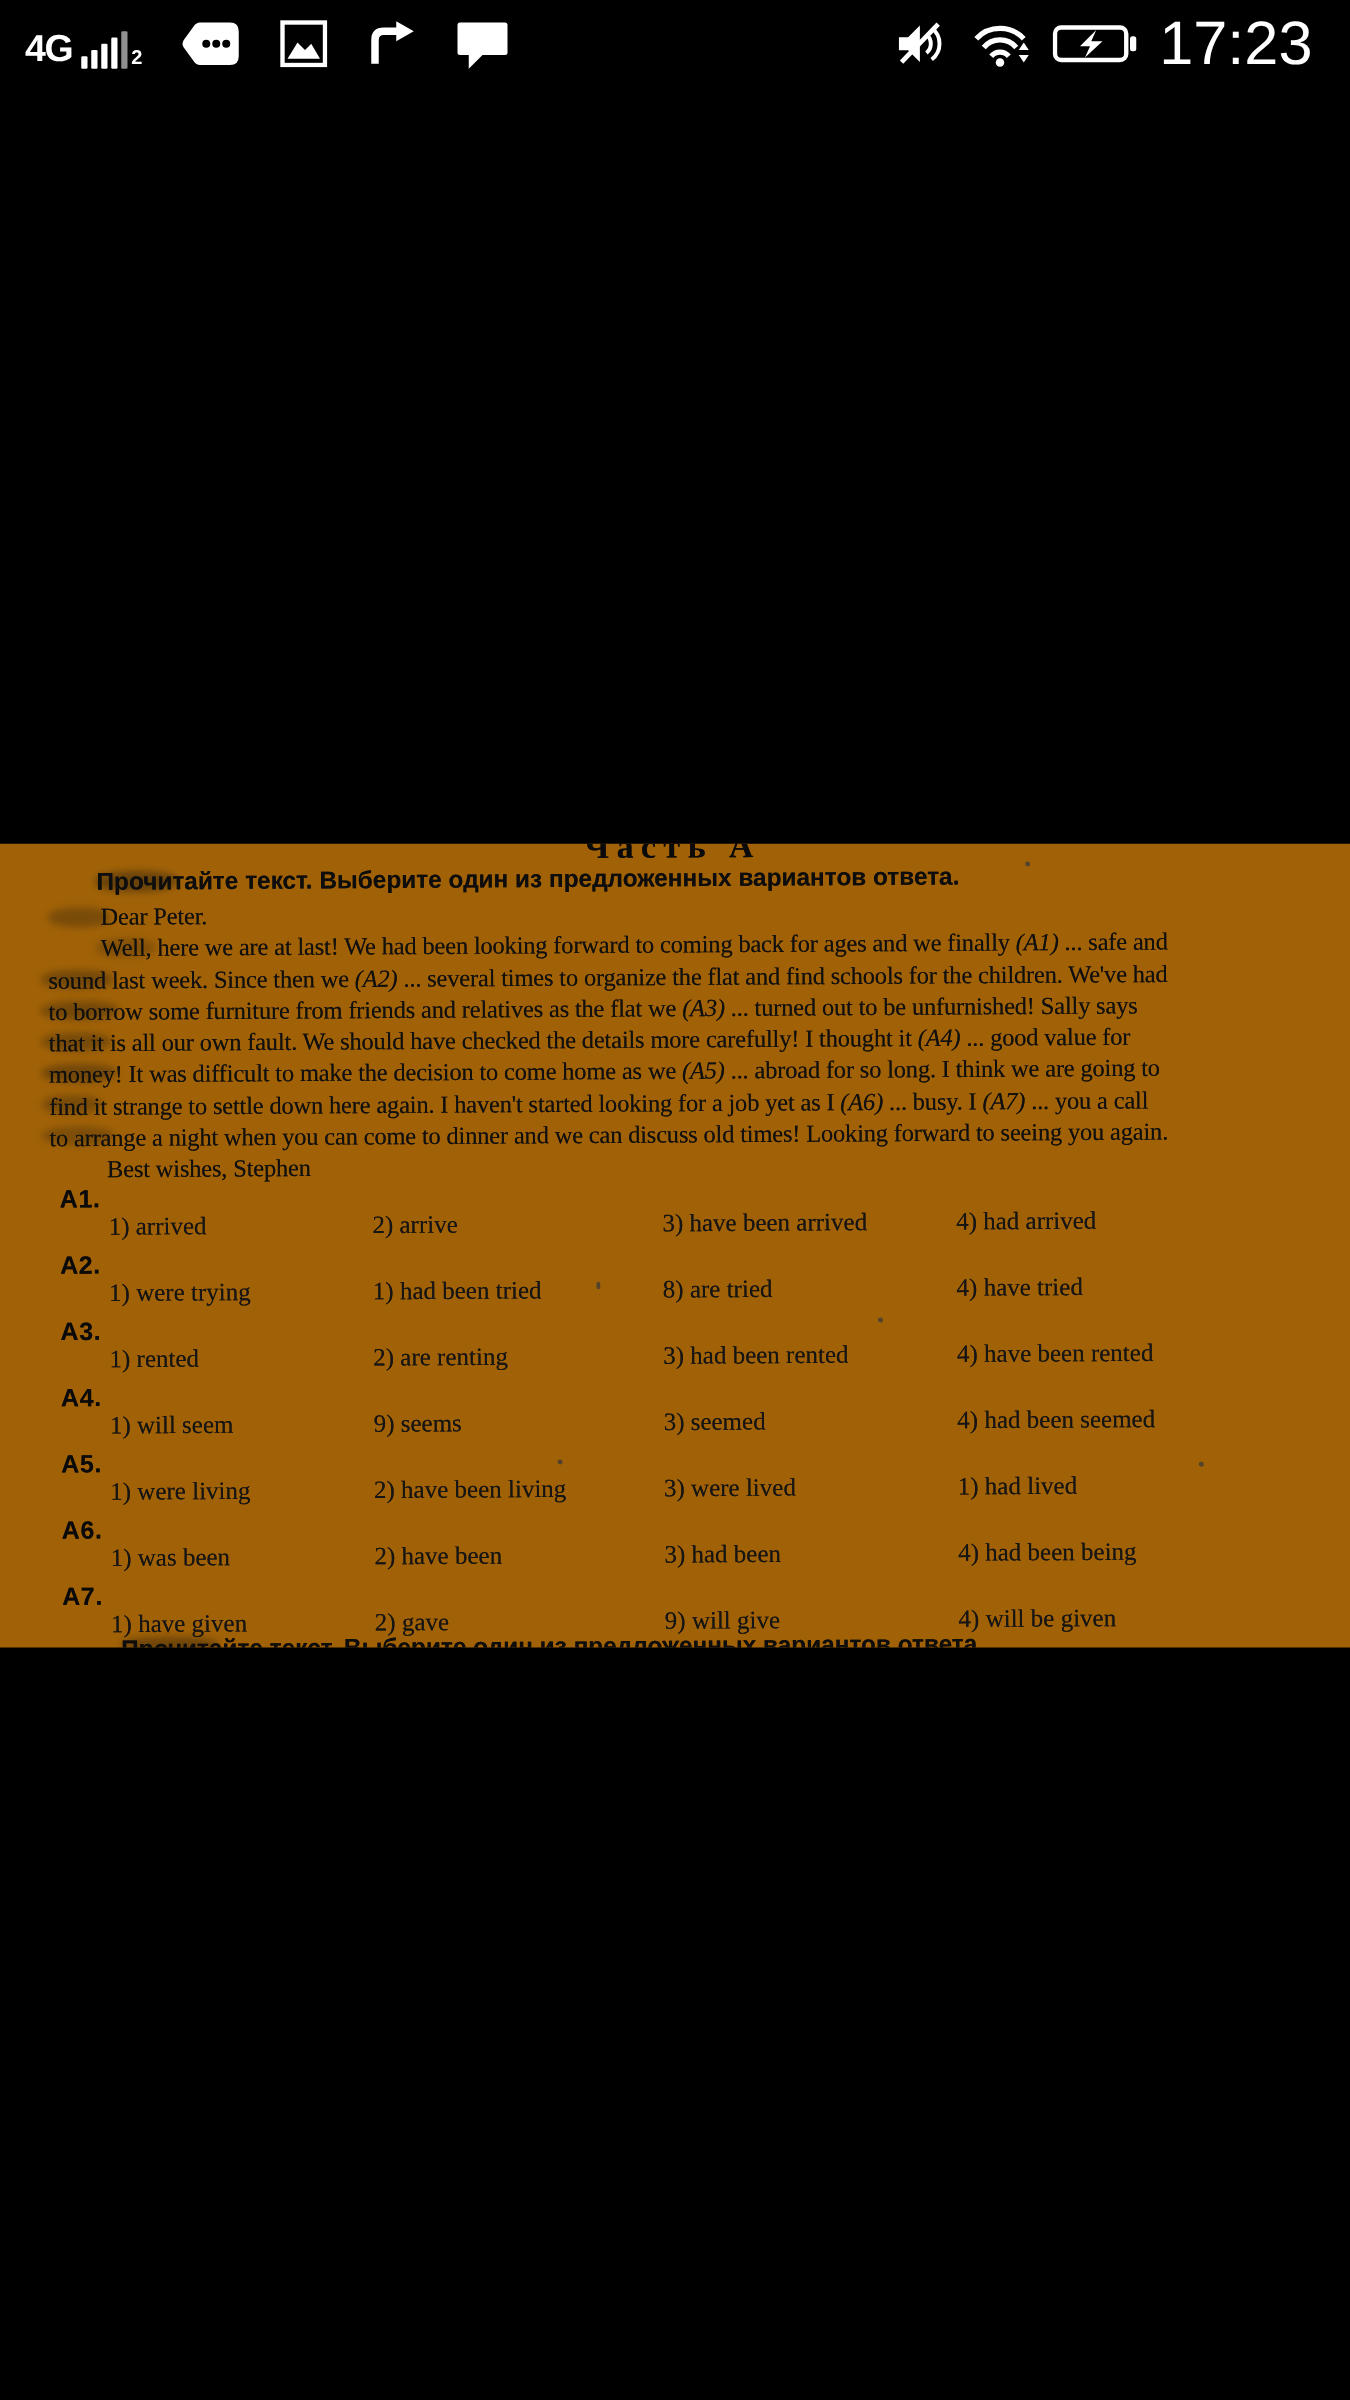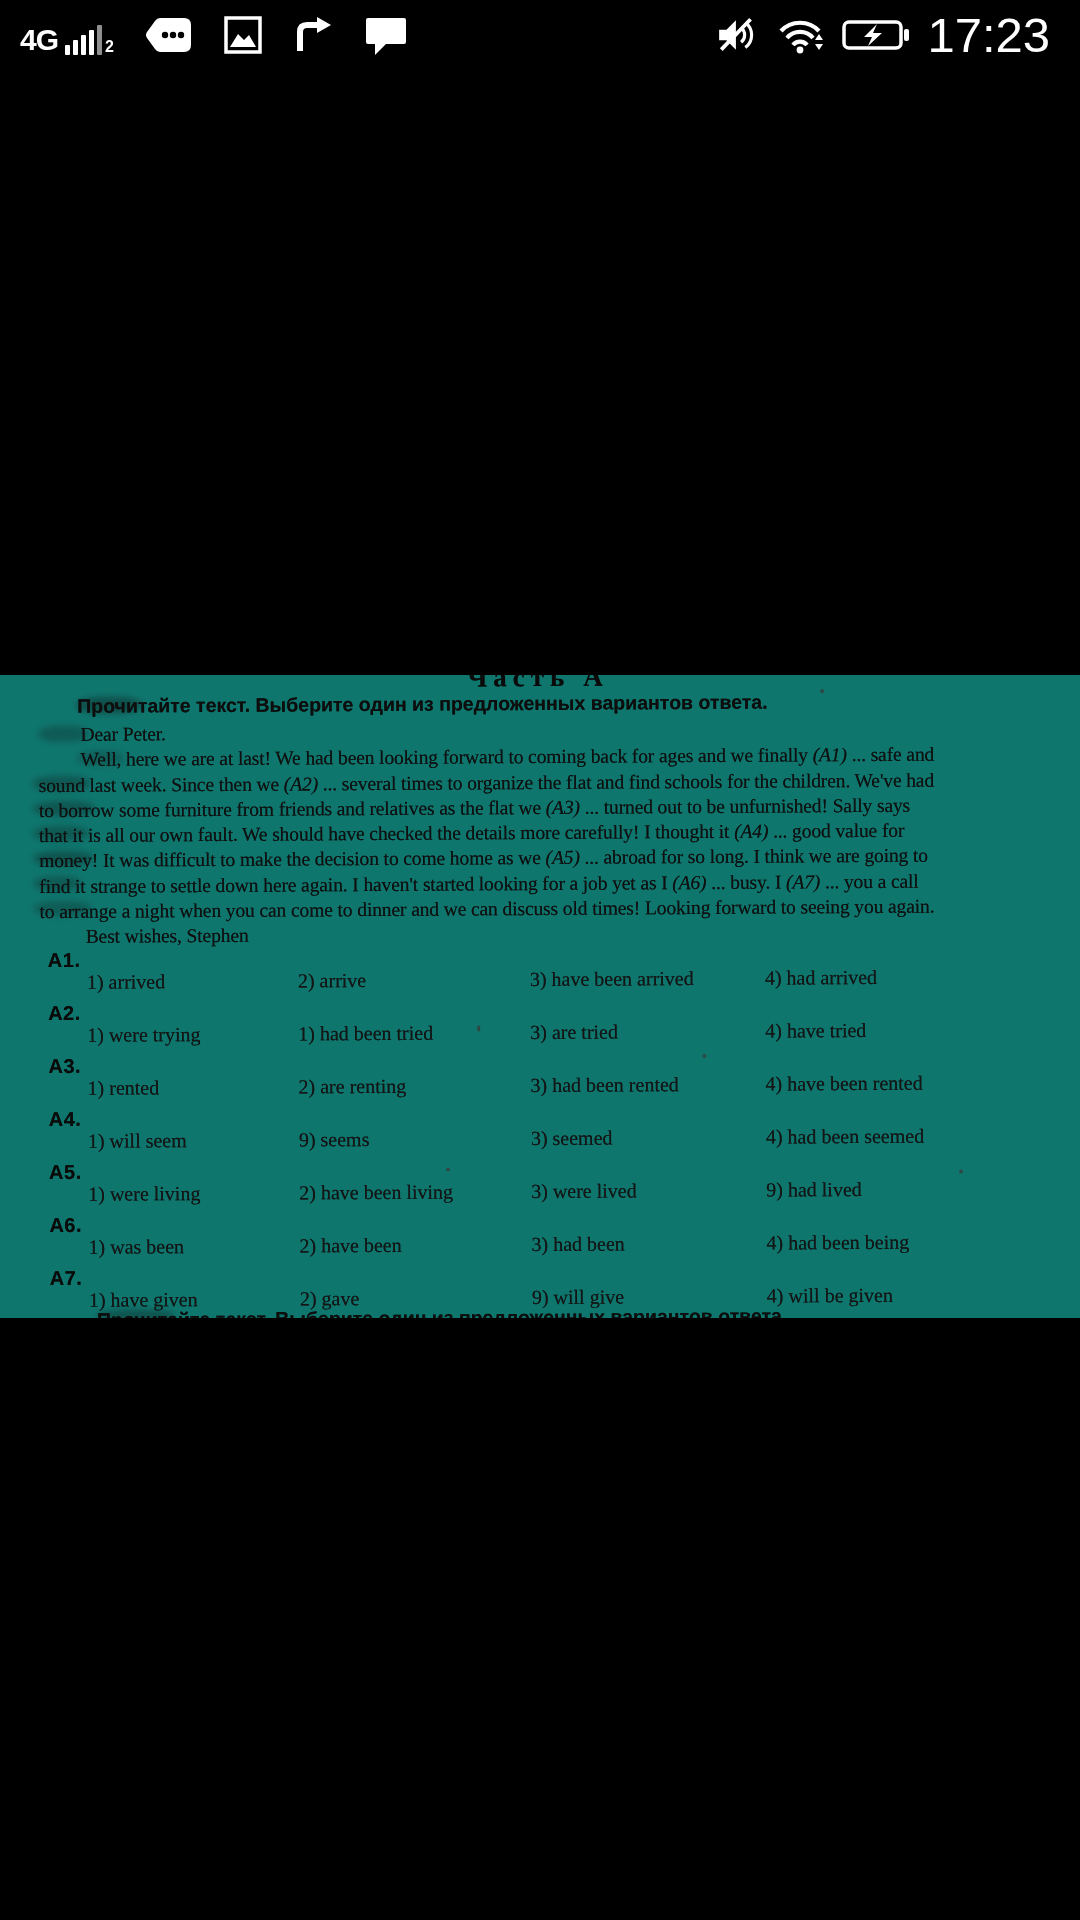--- a/index.html
+++ b/index.html
@@ -18,21 +18,21 @@
   .bar { display:block; width:5px; background:#fff; border-radius:1px; }
   .b1{height:10px} .b2{height:15px} .b3{height:20px} .b4{height:25px}
   .bmax{height:30px; background:#8f8f8f;}
   .sim { font-size:16px; line-height:1; margin-left:3px; font-weight:600; }
   .sb-icon { display:inline-flex; align-items:center; }
   .sb-right { margin-left:auto; display:flex; align-items:center; gap:17px; }
   .time { font-size:49px; font-weight:500; line-height:1; letter-spacing:0; }
 
   
   .doc { position:absolute; top:675px; left:0; width:1080px; height:643px;
-         background:#0f766e; overflow:hidden; color:#151515;
+         background:#a16207; overflow:hidden; color:#151515;
          text-shadow:0 0 0.5px rgba(0,0,0,.65); }
   .scan { position:absolute; inset:0; transform:rotate(-0.35deg); transform-origin:50% 50%; }
 
   .part-heading { position:absolute; top:-13px; left:0; width:100%; text-align:center;
                   font-family:"Liberation Serif", serif; font-weight:700; font-size:27px;
                   letter-spacing:6px; color:#0a0a0a; }
 
   .instruction { position:absolute; top:17px; left:79px; font-weight:700; font-size:19.5px; color:#0d0d0d; }
 
   .letter { position:absolute; top:44px; left:40px; right:22px;
@@ -164,21 +164,21 @@
             <span class="o o3">3) have been arrived</span>
             <span class="o o4">4) had arrived</span>
           </div>
         </div>
 
         <div class="q q2">
           <div class="q-id">A2.</div>
           <div class="q-opts">
             <span class="o o1">1) were trying</span>
             <span class="o o2">1) had been tried</span>
-            <span class="o o3">3) are tried</span>
+            <span class="o o3">8) are tried</span>
             <span class="o o4">4) have tried</span>
           </div>
         </div>
 
         <div class="q q3">
           <div class="q-id">A3.</div>
           <div class="q-opts">
             <span class="o o1">1) rented</span>
             <span class="o o2">2) are renting</span>
             <span class="o o3">3) had been rented</span>
@@ -195,21 +195,21 @@
             <span class="o o4">4) had been seemed</span>
           </div>
         </div>
 
         <div class="q q5">
           <div class="q-id">A5.</div>
           <div class="q-opts">
             <span class="o o1">1) were living</span>
             <span class="o o2">2) have been living</span>
             <span class="o o3">3) were lived</span>
-            <span class="o o4">9) had lived</span>
+            <span class="o o4">1) had lived</span>
           </div>
         </div>
 
         <div class="q q6">
           <div class="q-id">A6.</div>
           <div class="q-opts">
             <span class="o o1">1) was been</span>
             <span class="o o2">2) have been</span>
             <span class="o o3">3) had been</span>
             <span class="o o4">4) had been being</span>

